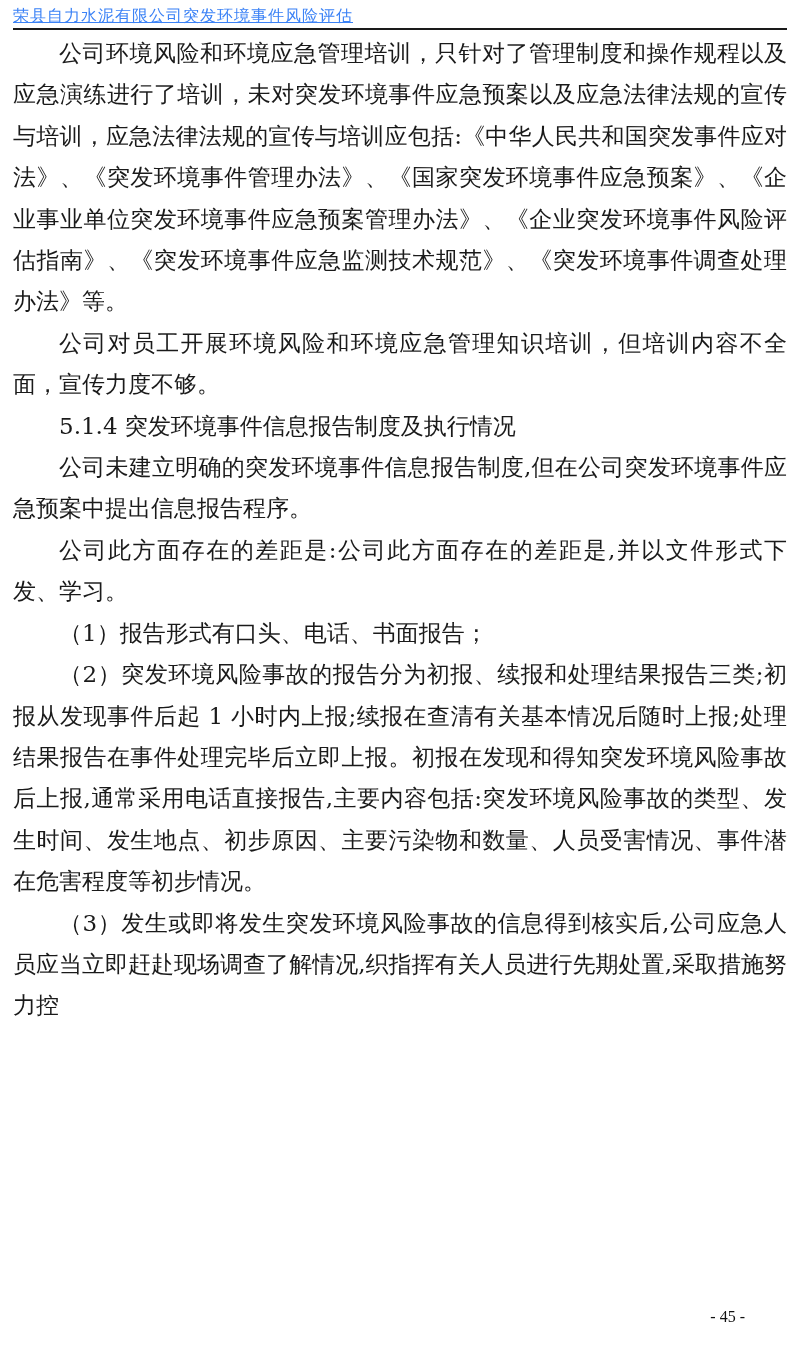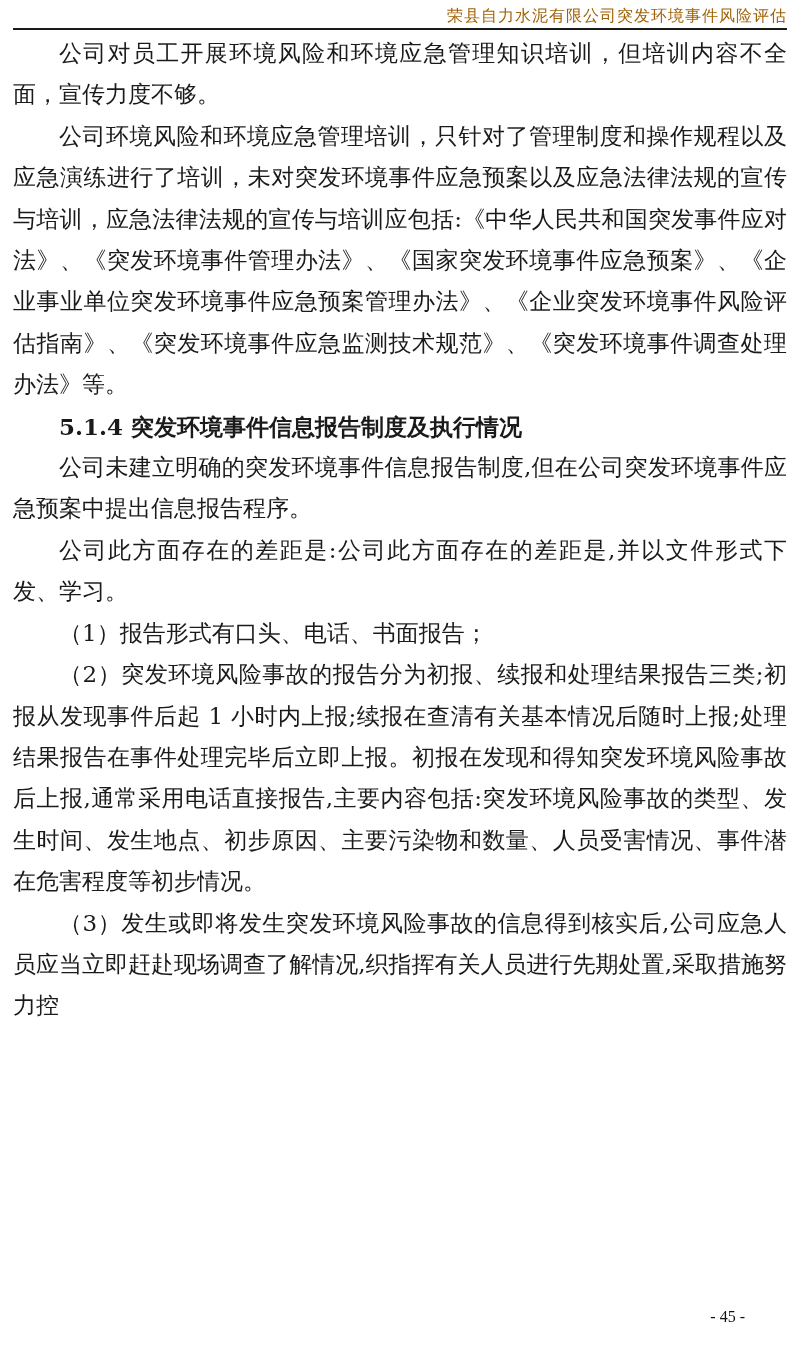--- a/index.html
+++ b/index.html
@@ -16,45 +16,46 @@
     color: #000000;
   }
   .page {
     box-sizing: border-box;
     width: 800px;
     height: 1354px;
     padding: 5px 13px 0 13px;
     position: relative;
   }
   .header-title {
-    text-align: right;
+    text-align: left;
     font-size: 16px;
     line-height: 21px;
     letter-spacing: 1px;
-    color: #a16207;
+    color: #3b82f6;
+    text-decoration: underline;
   }
   .header-rule {
     height: 0;
     border-bottom: 2px solid #1a1a1a;
     margin-top: 2px;
   }
   .content {
     padding-top: 3px;
   }
   .content p {
     margin: 0;
     font-size: 23px;
     line-height: 41.4px;
     text-align: justify;
     text-indent: 2em;
     color: #1a1a1a;
     word-break: break-all;
   }
   .content p.heading {
-    font-weight: bold;
+    font-weight: normal;
     text-align: left;
   }
   .footer {
     position: absolute;
     right: 55px;
     bottom: 28px;
     font-size: 16px;
     color: #111111;
     font-family: Liberation Serif, serif;
   }
@@ -62,22 +63,22 @@
 </head>
 <body>
 
 <div class="page">
   <div class="header">
     <div class="header-title">荣县自力水泥有限公司突发环境事件风险评估</div>
     <div class="header-rule"></div>
   </div>
 
   <div class="content">
+      <p class="body">公司环境风险和环境应急管理培训，只针对了管理制度和操作规程以及应急演练进行了培训，未对突发环境事件应急预案以及应急法律法规的宣传与培训，应急法律法规的宣传与培训应包括:《中华人民共和国突发事件应对法》、《突发环境事件管理办法》、《国家突发环境事件应急预案》、《企业事业单位突发环境事件应急预案管理办法》、《企业突发环境事件风险评估指南》、《突发环境事件应急监测技术规范》、《突发环境事件调查处理办法》等。</p>
       <p class="body">公司对员工开展环境风险和环境应急管理知识培训，但培训内容不全面，宣传力度不够。</p>
-      <p class="body">公司环境风险和环境应急管理培训，只针对了管理制度和操作规程以及应急演练进行了培训，未对突发环境事件应急预案以及应急法律法规的宣传与培训，应急法律法规的宣传与培训应包括:《中华人民共和国突发事件应对法》、《突发环境事件管理办法》、《国家突发环境事件应急预案》、《企业事业单位突发环境事件应急预案管理办法》、《企业突发环境事件风险评估指南》、《突发环境事件应急监测技术规范》、《突发环境事件调查处理办法》等。</p>
       <p class="heading">5.1.4 突发环境事件信息报告制度及执行情况</p>
       <p class="body">公司未建立明确的突发环境事件信息报告制度,但在公司突发环境事件应急预案中提出信息报告程序。</p>
       <p class="body">公司此方面存在的差距是:公司此方面存在的差距是,并以文件形式下发、学习。</p>
       <p class="body">（1）报告形式有口头、电话、书面报告；</p>
       <p class="body">（2）突发环境风险事故的报告分为初报、续报和处理结果报告三类;初报从发现事件后起 1 小时内上报;续报在查清有关基本情况后随时上报;处理结果报告在事件处理完毕后立即上报。初报在发现和得知突发环境风险事故后上报,通常采用电话直接报告,主要内容包括:突发环境风险事故的类型、发生时间、发生地点、初步原因、主要污染物和数量、人员受害情况、事件潜在危害程度等初步情况。</p>
       <p class="body">（3）发生或即将发生突发环境风险事故的信息得到核实后,公司应急人员应当立即赶赴现场调查了解情况,织指挥有关人员进行先期处置,采取措施努力控</p>
     </div>
 
   <div class="footer">
     <span>- 45 -</span>

